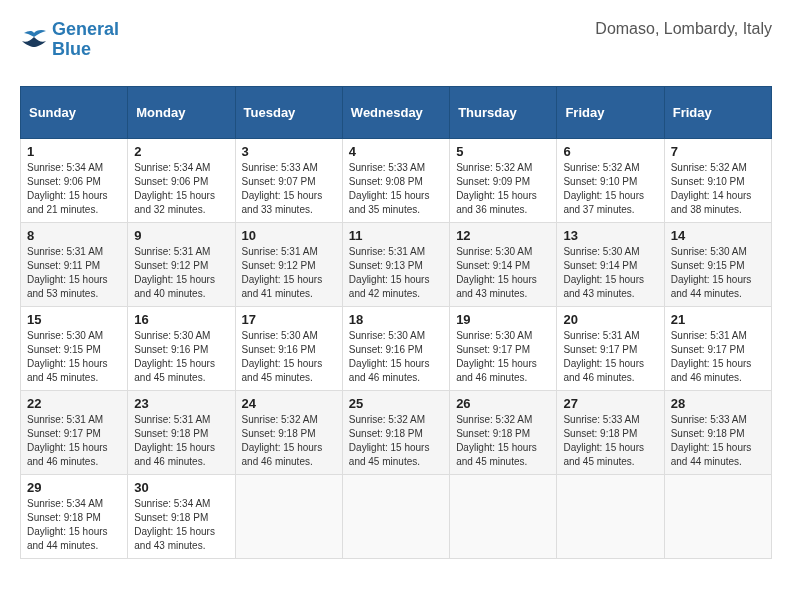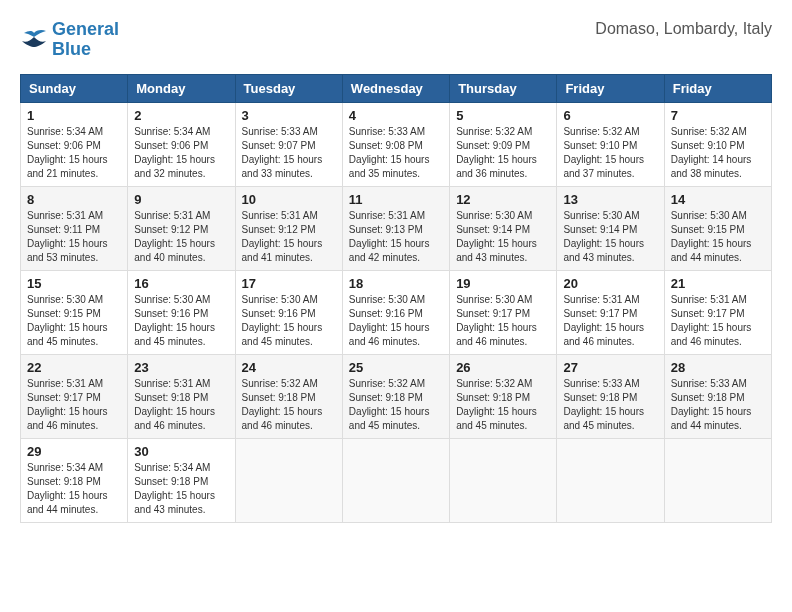--- a/index.html
+++ b/index.html
@@ -7,21 +7,21 @@
       font-family: Arial, sans-serif;
       background: #fff;
       width: 792px;
       min-height: 612px;
       padding: 20px;
     }
     .header {
       display: flex;
       justify-content: space-between;
       align-items: flex-start;
-      margin-bottom: 14px;
+      margin-bottom: 26px;
     }
     .logo {
       display: flex;
       align-items: center;
       gap: 4px;
     }
     .logo-text {
       font-size: 18px;
       font-weight: bold;
       color: #1a3a5c;
@@ -48,21 +48,21 @@
     }
     .calendar {
       width: 100%;
       border-collapse: collapse;
       border: 1px solid #ccc;
     }
     .calendar th {
       background-color: #2a6099;
       color: #fff;
       text-align: left;
-      padding: 6px 8px;
+      padding: 18px 8px;
       font-size: 13px;
       font-weight: bold;
       border: 1px solid #1e5080;
     }
     .calendar td {
       vertical-align: top;
       padding: 5px 6px;
       border: 1px solid #ddd;
       font-size: 10px;
       color: #333;

